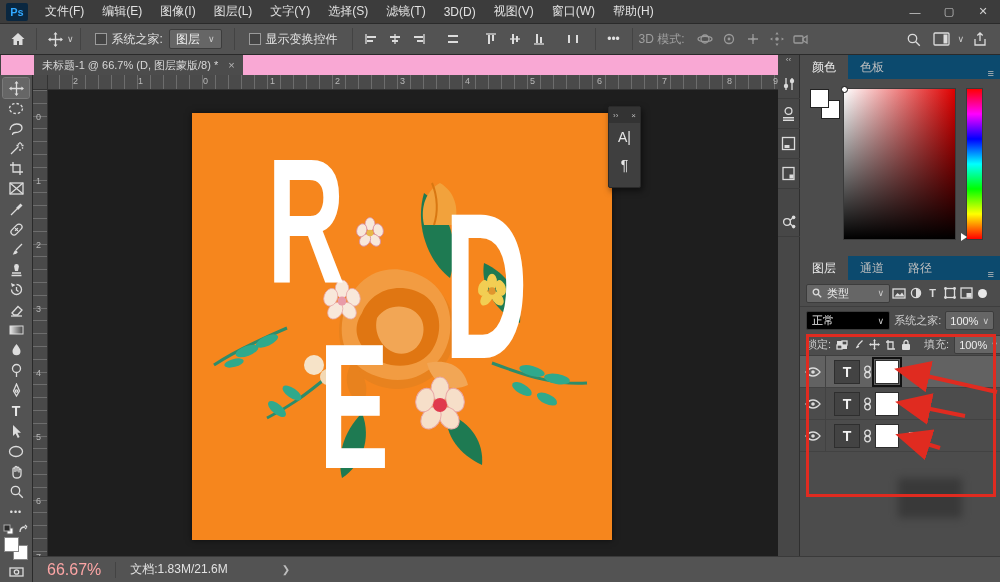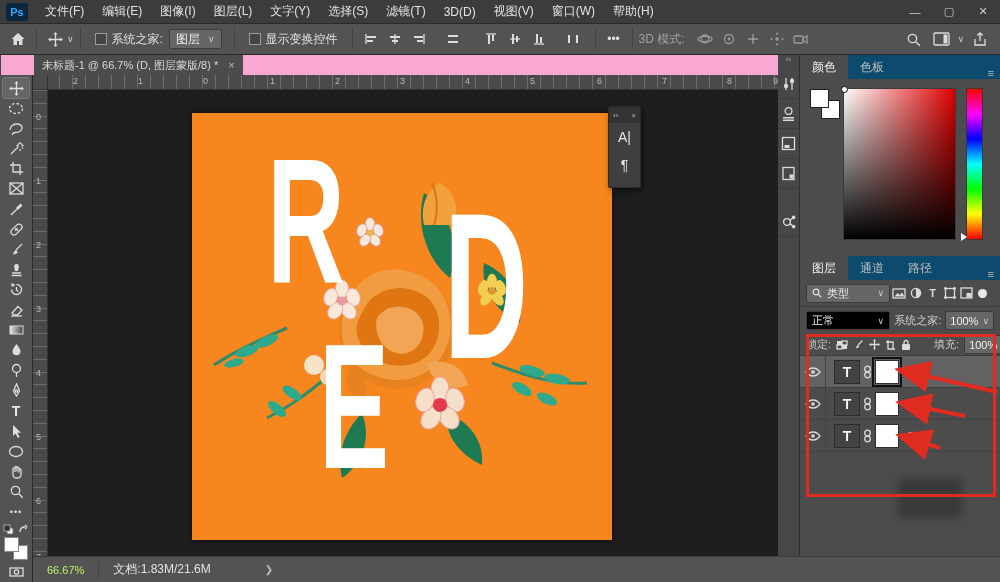--- a/index.html
+++ b/index.html
@@ -161,21 +161,21 @@
   
   #red-rect { left:806px; top:334px; width:190px; height:163px;
     border:3px solid #e02b20; z-index:30; pointer-events:none; }
   #arrows { left:800px; top:330px; z-index:31; pointer-events:none; }
   #smudge { left:898px; top:478px; width:64px; height:40px; background:#2a2a2a;
     opacity:.55; filter:blur(4px); z-index:29; }
 
   
   #statusbar { left:33px; top:556px; width:967px; height:26px; background:#535353;
     border-top:1px solid #3a3a3a; display:flex; align-items:center; }
-  #zoom-field { color:#bef264; font-size:11px; padding:0 14px 0 14px; }
+  #zoom-field { color:#fca5a5; font-size:16px; padding:0 14px 0 14px; }
   .st-sep { width:1px; height:16px; background:#434343; }
   #doc-info { color:#e2e2e2; font-size:12px; padding:0 14px; }
   #st-chev { color:#bdbdbd; font-size:10px; margin-left:40px; }
 
   
   #watermark { left:812px; top:532px; width:188px; height:50px; z-index:40;
     display:flex; align-items:center; gap:4px; }
   #wm-text { display:flex; flex-direction:column; line-height:1; }
   #wm-site { font-size:25px; font-weight:bold; color:#ededed;
     text-shadow:1px 2px 2px #222; letter-spacing:1px; }
@@ -778,21 +778,21 @@
             <svg width="11" height="11">
               <path class="ic" d="M3 1v9h7M1 3h7v7"></path>
             </svg>
           </div>
         <div class="lk">
             <svg width="10" height="12">
               <rect class="icf" x="1" y="5" width="8" height="6" rx="1"></rect>
               <path class="ic" d="M3 5V3.5a2 2 0 014 0V5"></path>
             </svg>
           </div>
-        <span class="mini-label" style="margin-left:18px">填充:</span>
+        <span class="mini-label" style="margin-left:8px">填充:</span>
         <div class="val-box">
           <span>100%</span>
           <span class="chev">∨</span>
         </div>
       </div>
 
       <div class="lrow sel">
         <div class="eye-cell">
             <svg width="16" height="10">
               <path class="ic" d="M1 5c2.2-2.8 4.4-4 7-4s4.8 1.2 7 4c-2.2 2.8-4.4 4-7 4S3.2 7.8 1 5z"></path>

